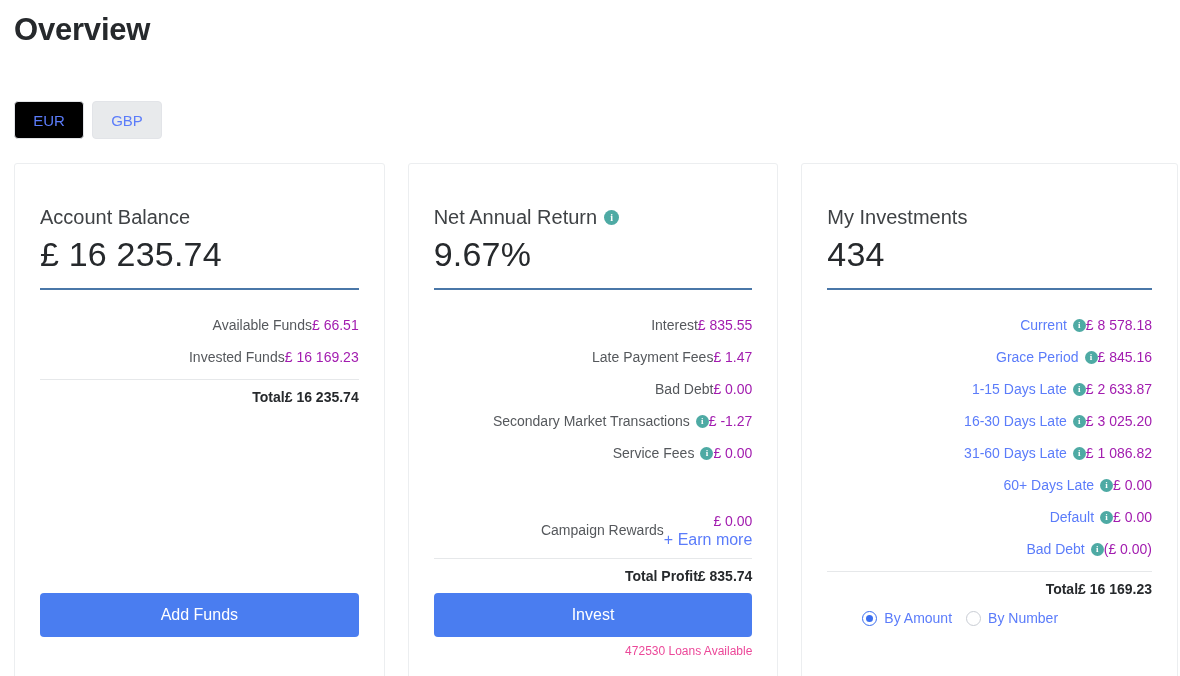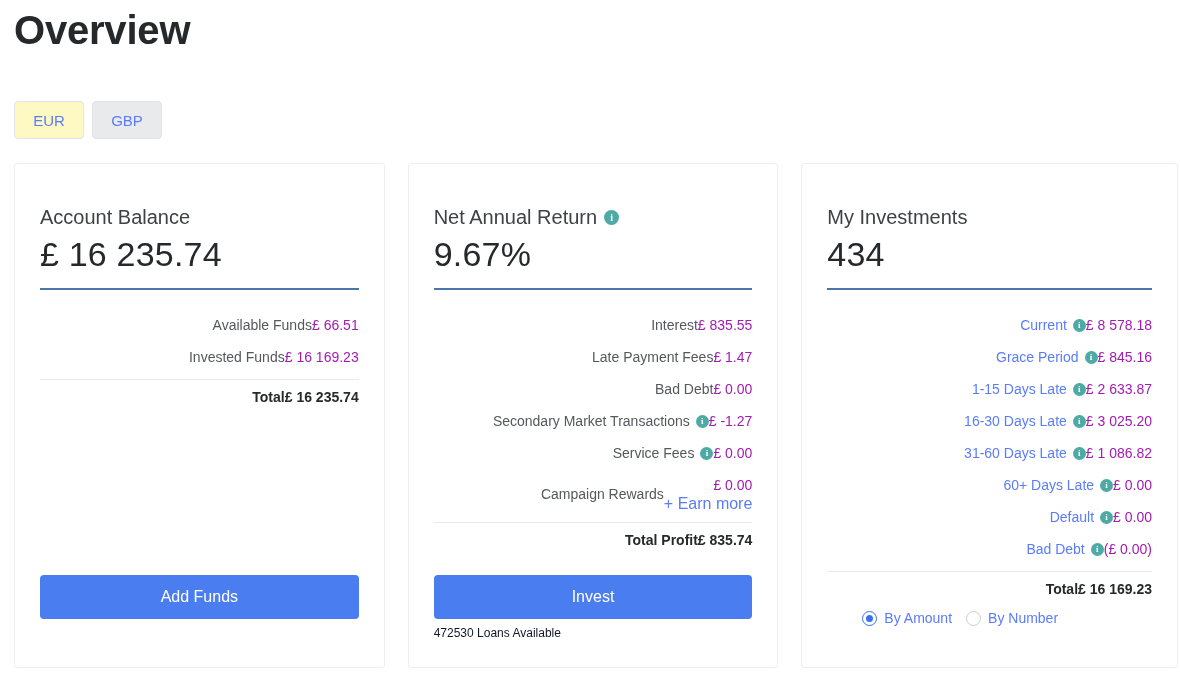--- a/index.html
+++ b/index.html
@@ -19,21 +19,21 @@
     width: 1180px;
     height: 676px;
     box-sizing: border-box;
   }
 
   
   .page-title {
     position: absolute;
     left: 14px;
     top: 6px;
-    font-size: 40px;
+    font-size: 31px;
     font-weight: bold;
     color: #26292c;
     letter-spacing: -0.2px;
     line-height: 48px;
   }
 
   
   .currency-toggle {
     position: absolute;
     left: 14px;
@@ -41,21 +41,21 @@
     display: flex;
     gap: 8px;
   }
   .cur-btn {
     box-sizing: border-box;
     height: 38px;
     min-width: 70px;
     padding: 0 18px;
     border: 1px solid #e2e4e8;
     border-radius: 4px;
-    background: #fef9c3;
+    background: #000000;
     color: #5b7cfa;
     font-size: 15px;
     font-family: "Liberation Sans", sans-serif;
     display: flex;
     align-items: center;
     justify-content: center;
     cursor: pointer;
   }
   .cur-btn.active {
     background: #e8eaec;
@@ -130,20 +130,21 @@
   .row .value {
     white-space: nowrap;
     color: #a21caf;
   }
   .row.link .label { color: #5b7cfa; }
 
   .row.stacked {
     align-items: center;
     line-height: 20px;
     padding: 6px 0 4px 0;
+    margin-top: 36px;
   }
   .row.stacked .value-wrap {
     display: flex;
     flex-direction: column;
     align-items: flex-end;
   }
   .earn-more {
     color: #5b7cfa;
     font-size: 16px;
     line-height: 17px;
@@ -226,23 +227,23 @@
     height: 44px;
     background: #4a7df0;
     border: none;
     border-radius: 4px;
     color: #ffffff;
     font-size: 16px;
     font-family: "Liberation Sans", sans-serif;
     cursor: pointer;
   }
   .cta-note {
-    text-align: left;
+    text-align: right;
     font-size: 12px;
-    color: #0f172a;
+    color: #ec4899;
     line-height: 28px;
   }
 </style>
 </head>
 <body>
 
 <div class="page">
 
   <div class="page-title">Overview</div>
 

